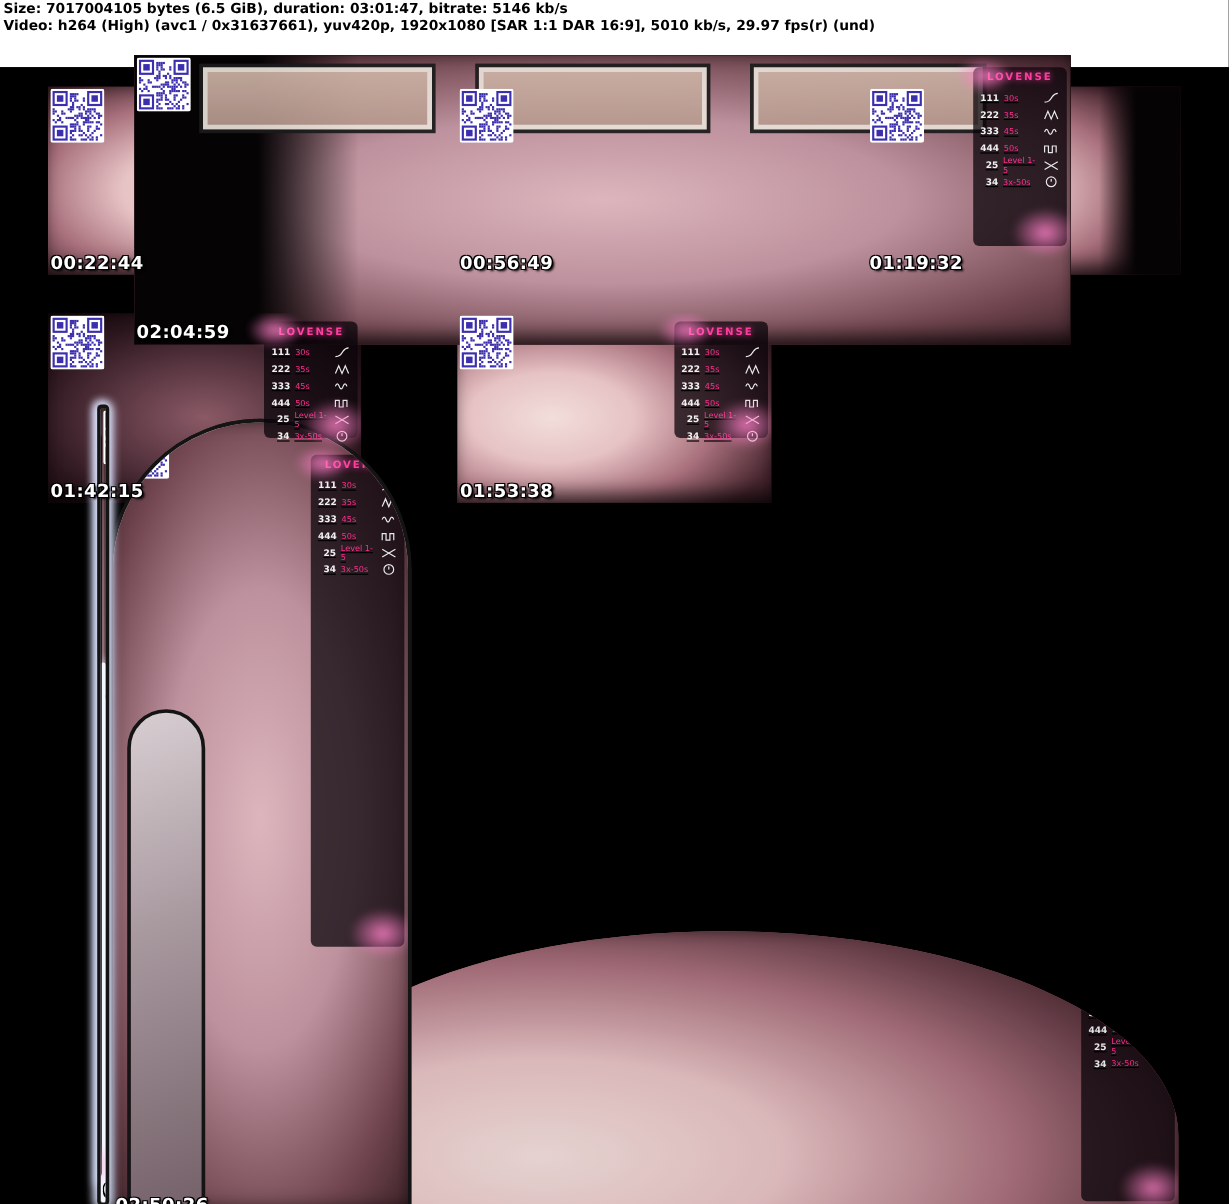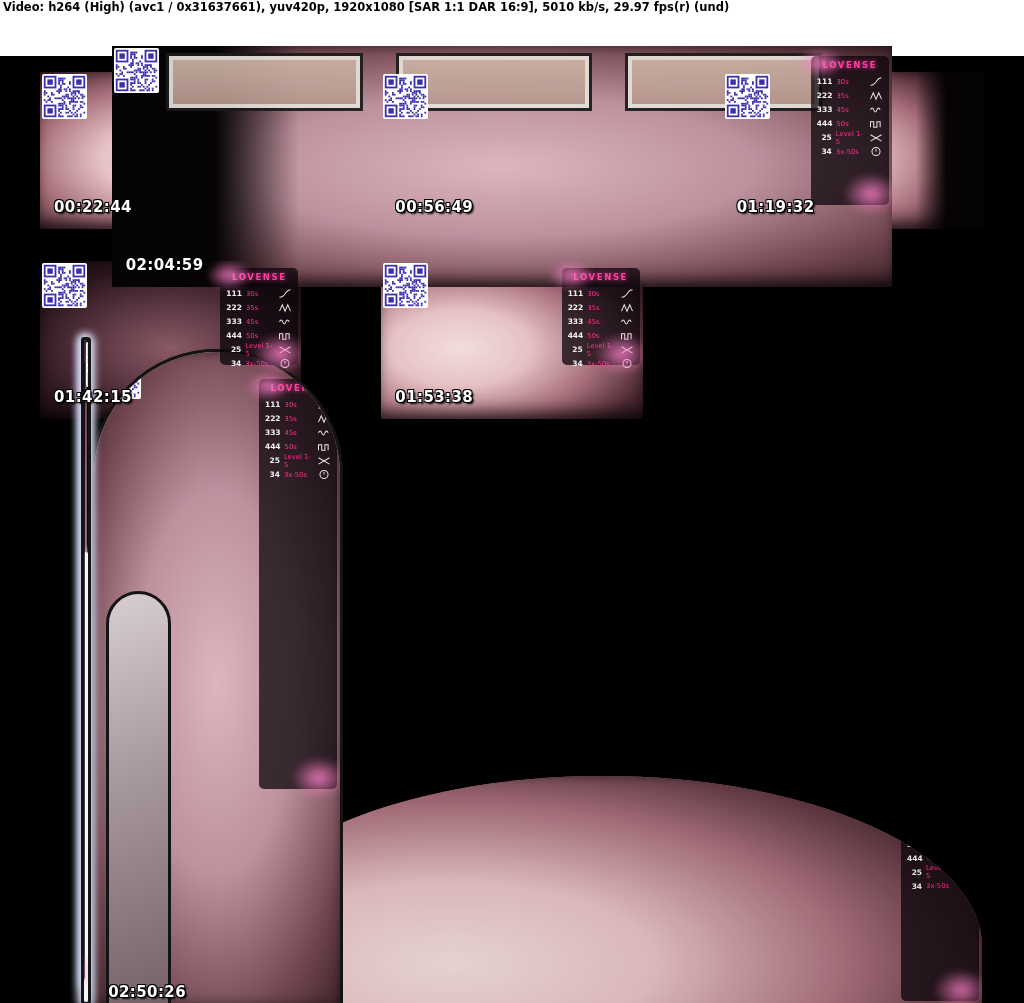--- a/index.html
+++ b/index.html
@@ -44,47 +44,48 @@
     background:linear-gradient(160deg,#d8ced2 0%,#a righ99aa0 40%,#6f5b63 100%);
     background:linear-gradient(160deg,#d8ced2 0%,#a99aa0 40%,#6f5b63 100%);}
   .led{position:absolute;left:4%;top:32%;bottom:0;width:4px;border-radius:4px;z-index:2;
     background:#f5f7ff;box-shadow:0 0 8px 2px rgba(222,228,255,.85);}
   .chair{position:absolute;bottom:-13%;left:18%;width:74%;height:34%;z-index:1;
     border-radius:50% 50% 0 0;opacity:.95;
     background:radial-gradient(at 40% 30%,#c47e86,#8f4f59 70%,#5f3039);}
   
   .qr{position:absolute;top:2px;left:2px;width:45px;height:45px;z-index:4;border-radius:2px;}
   
-  .ts{position:absolute;left:2px;bottom:1px;z-index:5;margin:12px;
+  .ts{position:absolute;left:2px;bottom:1px;z-index:5;margin:0;
     font-weight:bold;font-size:15px;letter-spacing:.4px;color:#fff;
     text-shadow:-1px -1px 0 #000,1px -1px 0 #000,-1px 1px 0 #000,1px 1px 0 #000,2px 2px 2px #000;}
   
   .panel{position:absolute;top:4%;right:3px;width:78px;height:62%;z-index:3;
     background:rgba(9,4,9,.74);border-radius:5px;}
   .panel.responding{height:94%;top:3%;}
   .panel-title{margin-top:4px;text-align:center;font-size:8.5px;font-weight:bold;
     letter-spacing:1.6px;color:#ff3da0;text-shadow:0 0 5px rgba(255,61,160,.9);}
-  .menu{list-style:none;margin:5px 0 0 0;padding:0 6px;}
+  .menu{list-style:none;margin:5px 0 0 0;padding:0 6px;text-decoration:underline;}
   .menu li{display:flex;align-items:center;gap:4px;height:14px;}
   .menu b{color:#f0f0f0;font-size:7.5px;min-width:15px;text-align:right;font-weight:bold;}
   .menu em{color:#ff2f8e;font-size:6.8px;font-style:normal;flex:1;}
   .mi{width:14px;height:11px;flex:none;}
   .smoke{position:absolute;width:46px;height:30px;pointer-events:none;filter:blur(3px);
     background:radial-gradient(closest-side,rgba(255,130,200,.85),rgba(255,130,200,0));}
   .smoke.s1{top:-8px;left:-14px;}
   .smoke.s2{bottom:-10px;right:-10px;width:56px;height:42px;}
   
   .resp{text-align:center;margin-top:5px;}
   .resp-line{font-size:6px;color:#d6d6d6;}
   .resp-user{font-size:8px;font-weight:bold;color:#fff;margin-top:2px;}
 </style>
 </head>
 <body>
 
 <header>
+  <div>Size: 7017004105 bytes (6.5 GiB), duration: 03:01:47, bitrate: 5146 kb/s</div>
   <div>Video: h264 (High) (avc1 / 0x31637661), yuv420p, 1920x1080 [SAR 1:1 DAR 16:9], 5010 kb/s, 29.97 fps(r) (und)</div>
 </header>
 
 <main class="grid">
     <figure class="thumb b-mid glow-center frames dark-right">
     <div class="scene">
       <div class="frames">
         <i></i>
         <i></i>
         <i></i>

